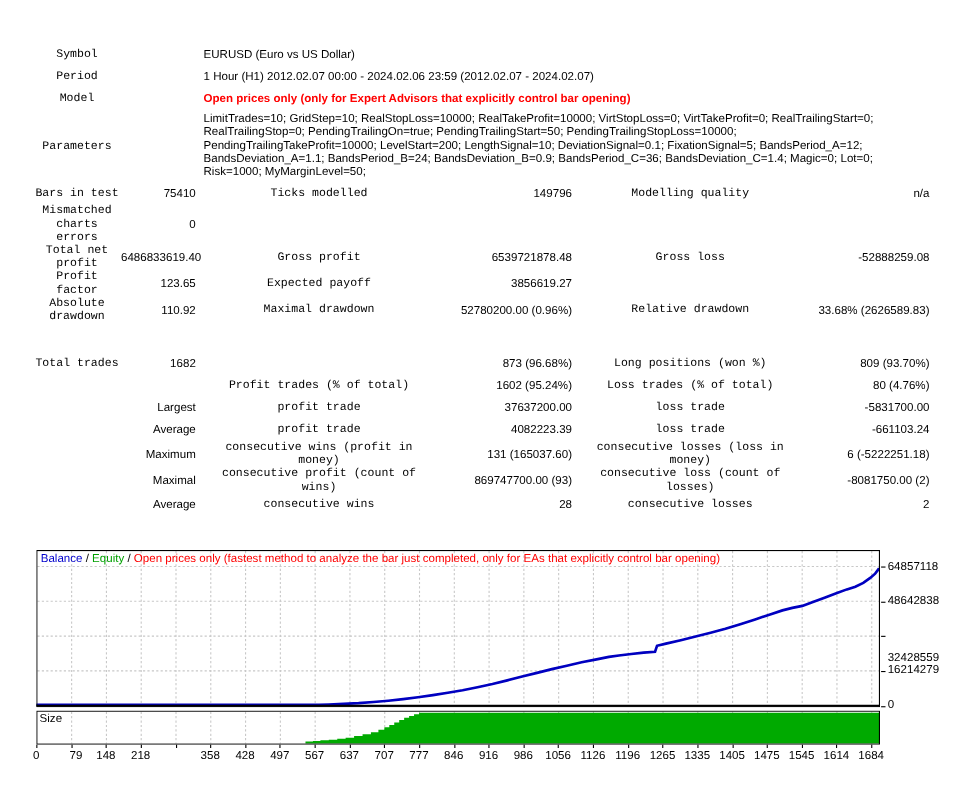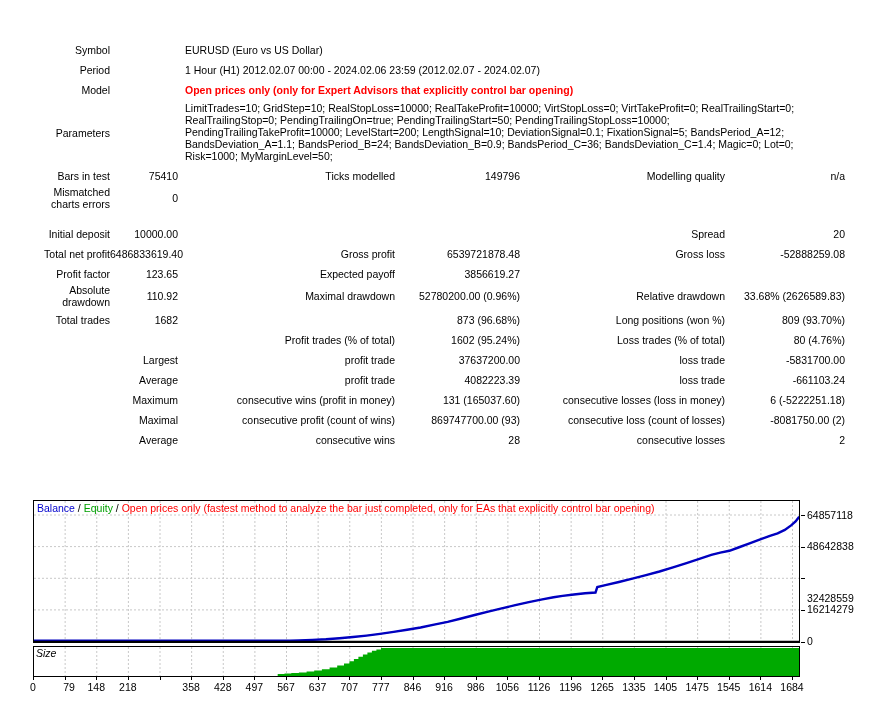--- a/index.html
+++ b/index.html
@@ -7,32 +7,32 @@
        font-size:10.5px;color:#000;position:relative;overflow:hidden;}
   #report{padding:40px 30px 0 30px;}
   .trow{display:grid;grid-template-columns:80px 68px 7px 210px 125px 10px 195px 120px;
         align-items:center;min-height:20px;}
   .trow .c1{grid-column:1;}
   .trow .c2{grid-column:2;}
   .trow .c4{grid-column:4;}
   .trow .c5{grid-column:5;}
   .trow .c7{grid-column:7;}
   .trow .c8{grid-column:8;}
-  .lab{text-align:right;line-height:12px;}
+  .lab{text-align:center;line-height:12px;font-family:Liberation Mono, monospace;}
   .val{text-align:right;white-space:nowrap;}
   .cwide{grid-column:4/9;text-align:left;}
   .red-bold{color:#ff0000;font-weight:bold;}
   .params{white-space:pre-line;line-height:11.9px;padding:3px 0;}
   .mt14{margin-top:14px;}
-  .mt18{margin-top:2px;}
+  .mt18{margin-top:27px;}
   #chart-area{position:absolute;left:33px;top:500px;width:842px;height:205px;}
   #main-chart{position:absolute;left:0;top:0;width:767px;height:173px;}
   #main-chart svg{display:block;}
   #legend{position:absolute;left:4px;top:2px;white-space:nowrap;font-size:10.5px;}
-  #size-panel{position:absolute;left:0;top:146px;width:767px;height:31px;font-style:italic;}
+  #size-panel{position:absolute;left:0;top:146px;width:767px;height:31px;}
   #size-panel svg{display:block;}
   #size-label{position:absolute;left:3px;top:1px;font-size:10.5px;}
   .ylab{position:absolute;font-size:10.5px;white-space:nowrap;}
   .ytick{position:absolute;width:4px;height:1px;background:#000;}
   .xlab{position:absolute;top:181px;font-size:10.5px;transform:translateX(-50%);white-space:nowrap;}
   .xtick{position:absolute;top:177px;width:1px;height:3px;background:#000;}
 </style>
 </head>
 <body>
 
@@ -61,26 +61,20 @@
       <div class="c1 lab">Bars in test</div>
       <div class="c2 val">75410</div>
       <div class="c4 lab">Ticks modelled</div>
       <div class="c5 val">149796</div>
       <div class="c7 lab">Modelling quality</div>
       <div class="c8 val">n/a</div>
     </div>
     <div class="trow">
       <div class="c1 lab">Mismatched charts errors</div>
       <div class="c2 val">0</div>
-    </div>
-    <div class="trow mt14">
-      <div class="c1 lab">Initial deposit</div>
-      <div class="c2 val">10000.00</div>
-      <div class="c7 lab">Spread</div>
-      <div class="c8 val">20</div>
     </div>
     <div class="trow">
       <div class="c1 lab">Total net profit</div>
       <div class="c2 val">6486833619.40</div>
       <div class="c4 lab">Gross profit</div>
       <div class="c5 val">6539721878.48</div>
       <div class="c7 lab">Gross loss</div>
       <div class="c8 val">-52888259.08</div>
     </div>
     <div class="trow">

